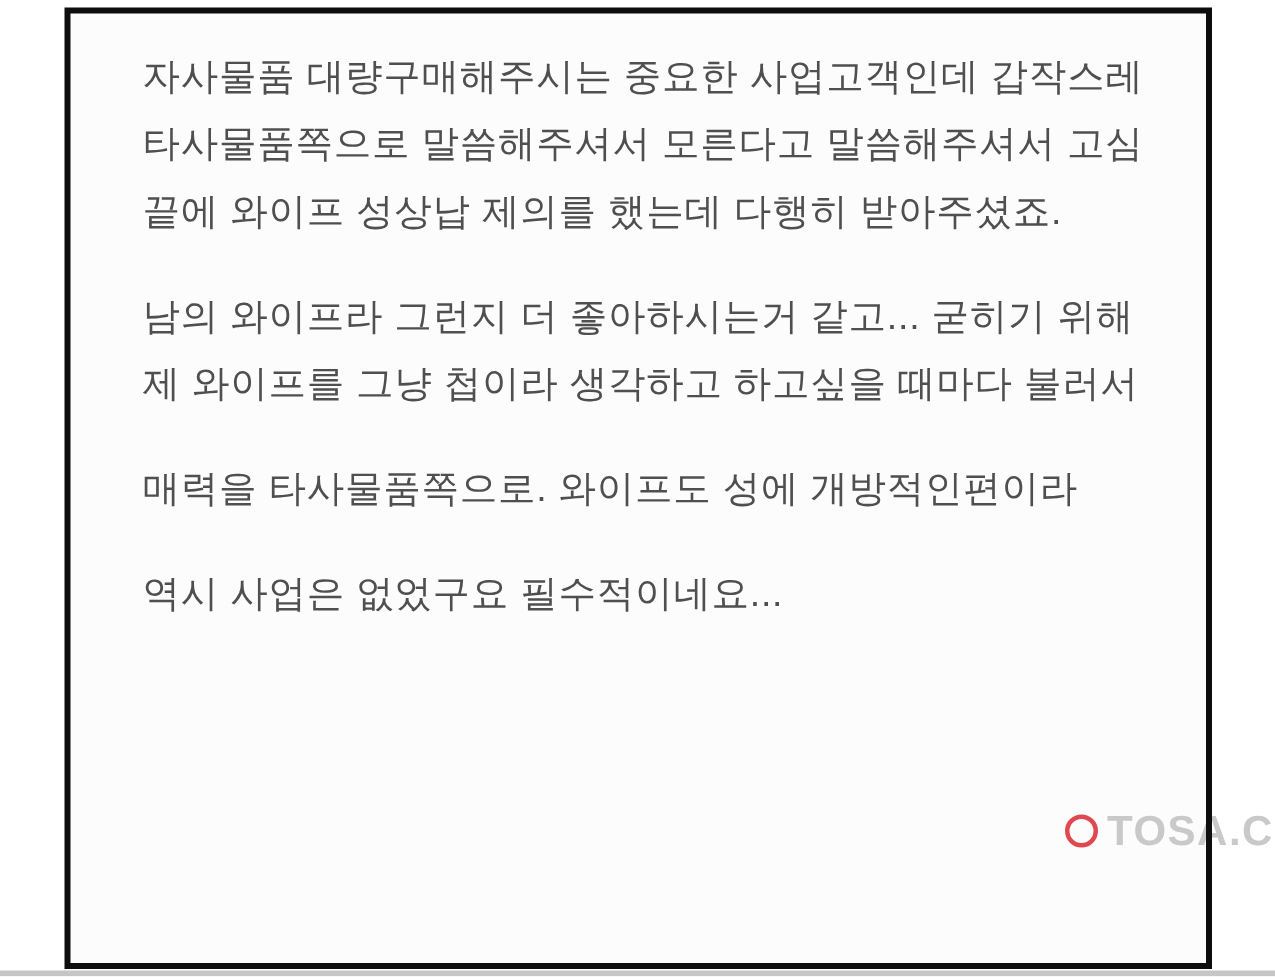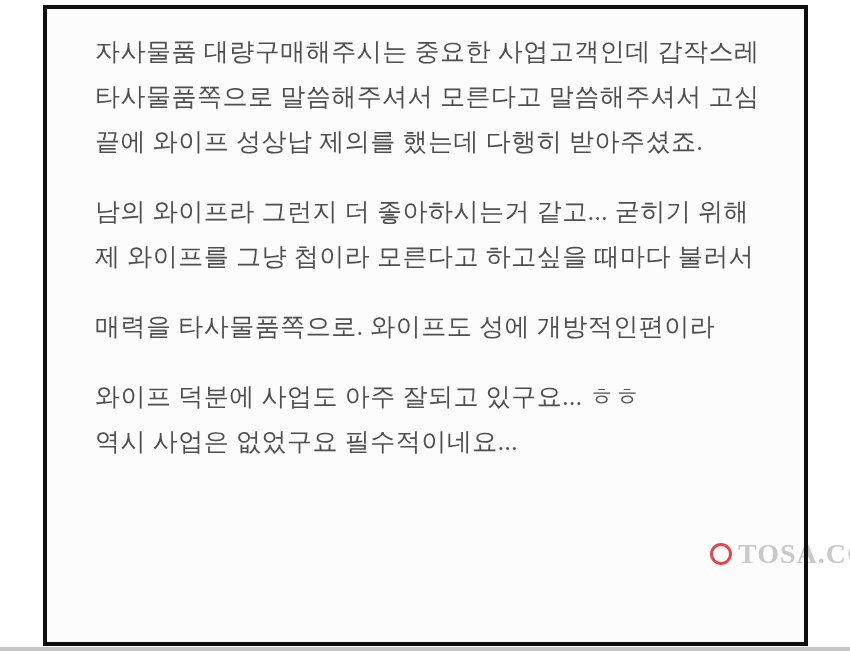--- a/index.html
+++ b/index.html
@@ -6,21 +6,21 @@
     margin: 0;
     padding: 0;
     background: #ffffff;
   }
   .page {
     position: relative;
     width: 850px;
     height: 651px;
     background: #ffffff;
     overflow: hidden;
-    font-family: Liberation Serif, serif;
+    font-family: Liberation Sans, sans-serif;
   }
   
   .frame-bg {
     position: absolute;
     left: 43px;
     top: 5px;
     width: 765px;
     height: 641px;
     background: #fcfcfc;
     z-index: 0;
@@ -105,29 +105,28 @@
   <div class="content">
 
     <p class="para">
       <span class="line">자사물품 대량구매해주시는 중요한 사업고객인데 갑작스레</span>
       <span class="line">타사물품쪽으로 말씀해주셔서 모른다고 말씀해주셔서 고심</span>
       <span class="line">끝에 와이프 성상납 제의를 했는데 다행히 받아주셨죠.</span>
     </p>
 
     <p class="para">
       <span class="line">남의 와이프라 그런지 더 좋아하시는거 같고... 굳히기 위해</span>
-      <span class="line">제 와이프를 그냥 첩이라 모른다고 하고싶을 때마다 불러서</span>
+      <span class="line">제 와이프를 그냥 첩이라 생각하고 하고싶을 때마다 불러서</span>
     </p>
 
     <p class="para">
       <span class="line">매력을 타사물품쪽으로. 와이프도 성에 개방적인편이라</span>
     </p>
 
     <p class="para">
-      <span class="line">와이프 덕분에 사업도 아주 잘되고 있구요... ㅎㅎ</span>
       <span class="line">역시 사업은 없었구요 필수적이네요...</span>
     </p>
 
   </div>
 
   <div class="watermark">
     <span class="wm-circle"></span>
     <span class="wm-text">TOSA.CC</span>
   </div>
 

